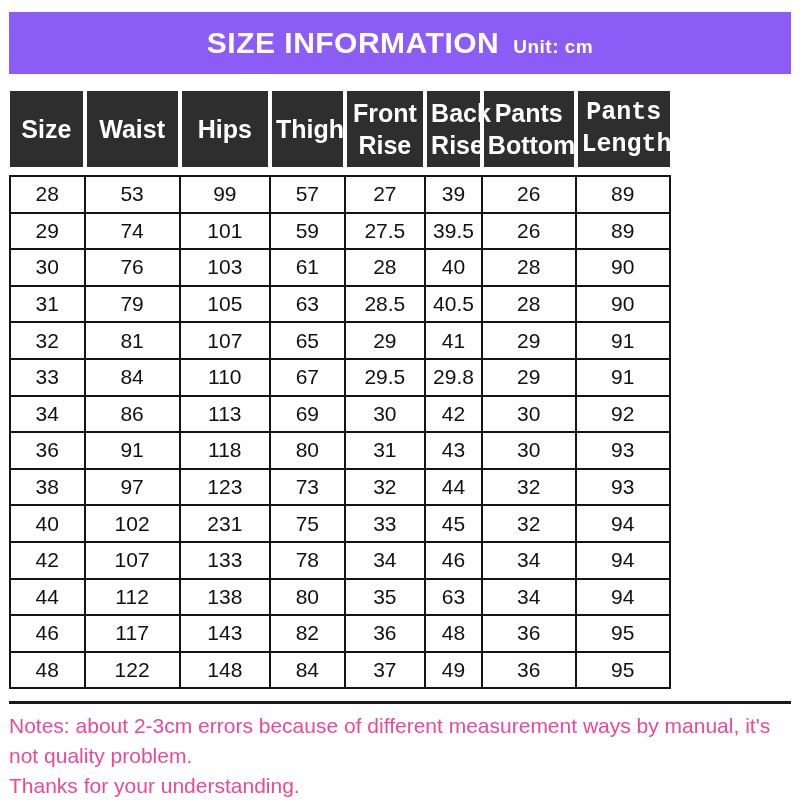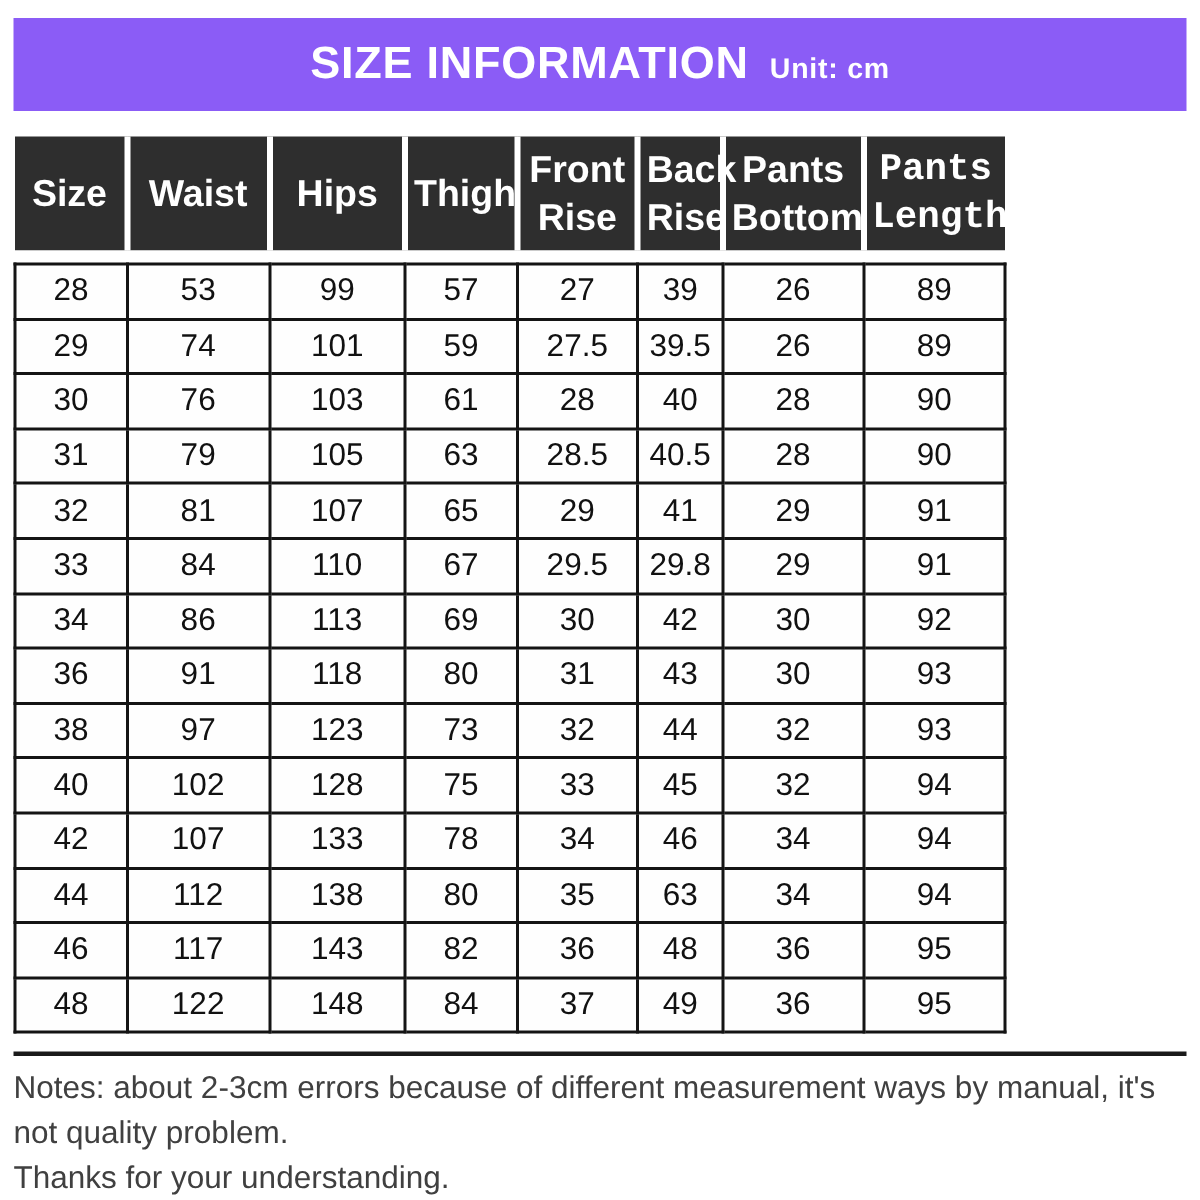--- a/index.html
+++ b/index.html
@@ -72,21 +72,21 @@
     color: #111111;
     height: 34.6px;
     padding: 0;
   }
   
   .notes {
     margin-top: 12px;
     border-top: 3px solid #1a1a1a;
     padding-top: 7px;
     font-size: 21px;
-    color: #404040;
+    color: #ec4899;
     line-height: 1.43;
   }
 </style>
 </head>
 <body>
 
 <div class="page">
 
   <div class="banner">
     <span class="banner-title">SIZE INFORMATION</span><span class="banner-unit">Unit: cm</span>
@@ -206,21 +206,21 @@
           <td class="cell">123</td>
           <td class="cell">73</td>
           <td class="cell">32</td>
           <td class="cell">44</td>
           <td class="cell">32</td>
           <td class="cell">93</td>
         </tr>
         <tr>
           <td class="cell">40</td>
           <td class="cell">102</td>
-          <td class="cell">128</td>
+          <td class="cell">231</td>
           <td class="cell">75</td>
           <td class="cell">33</td>
           <td class="cell">45</td>
           <td class="cell">32</td>
           <td class="cell">94</td>
         </tr>
         <tr>
           <td class="cell">42</td>
           <td class="cell">107</td>
           <td class="cell">133</td>

